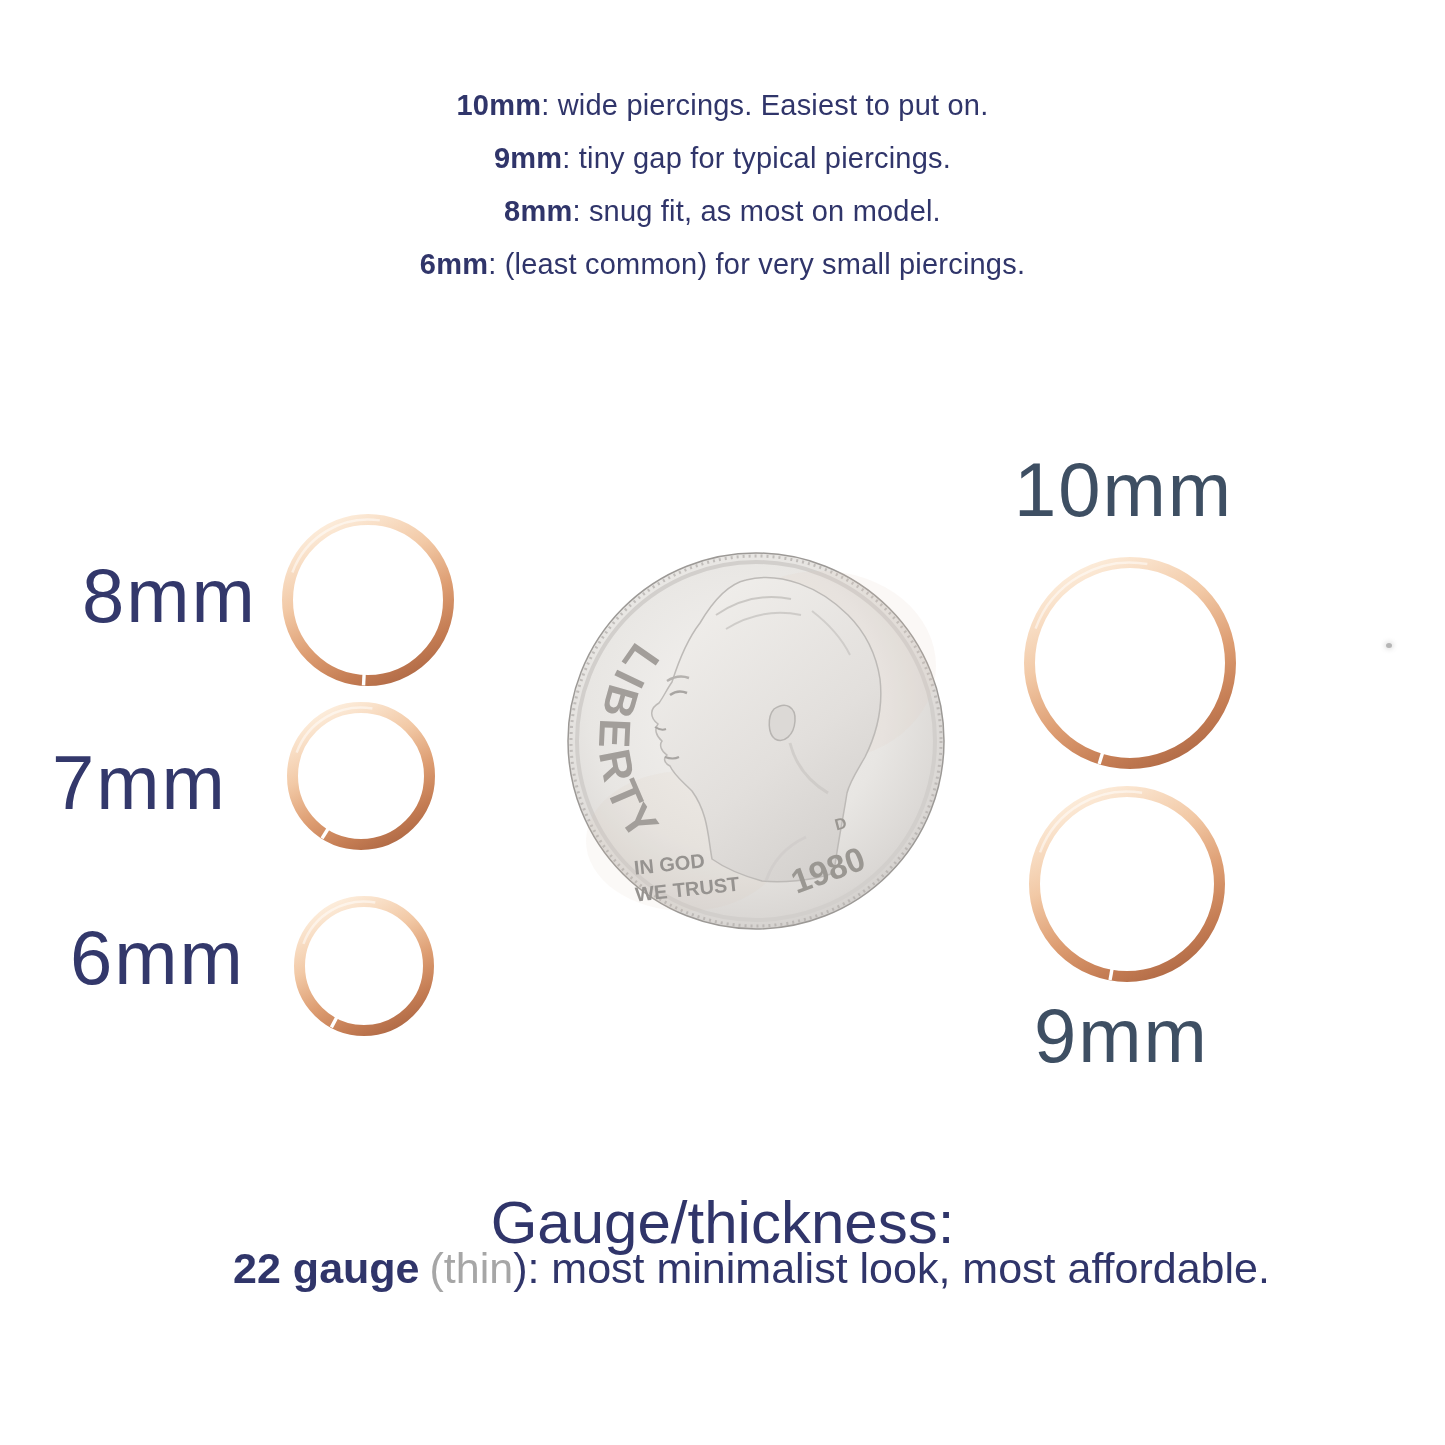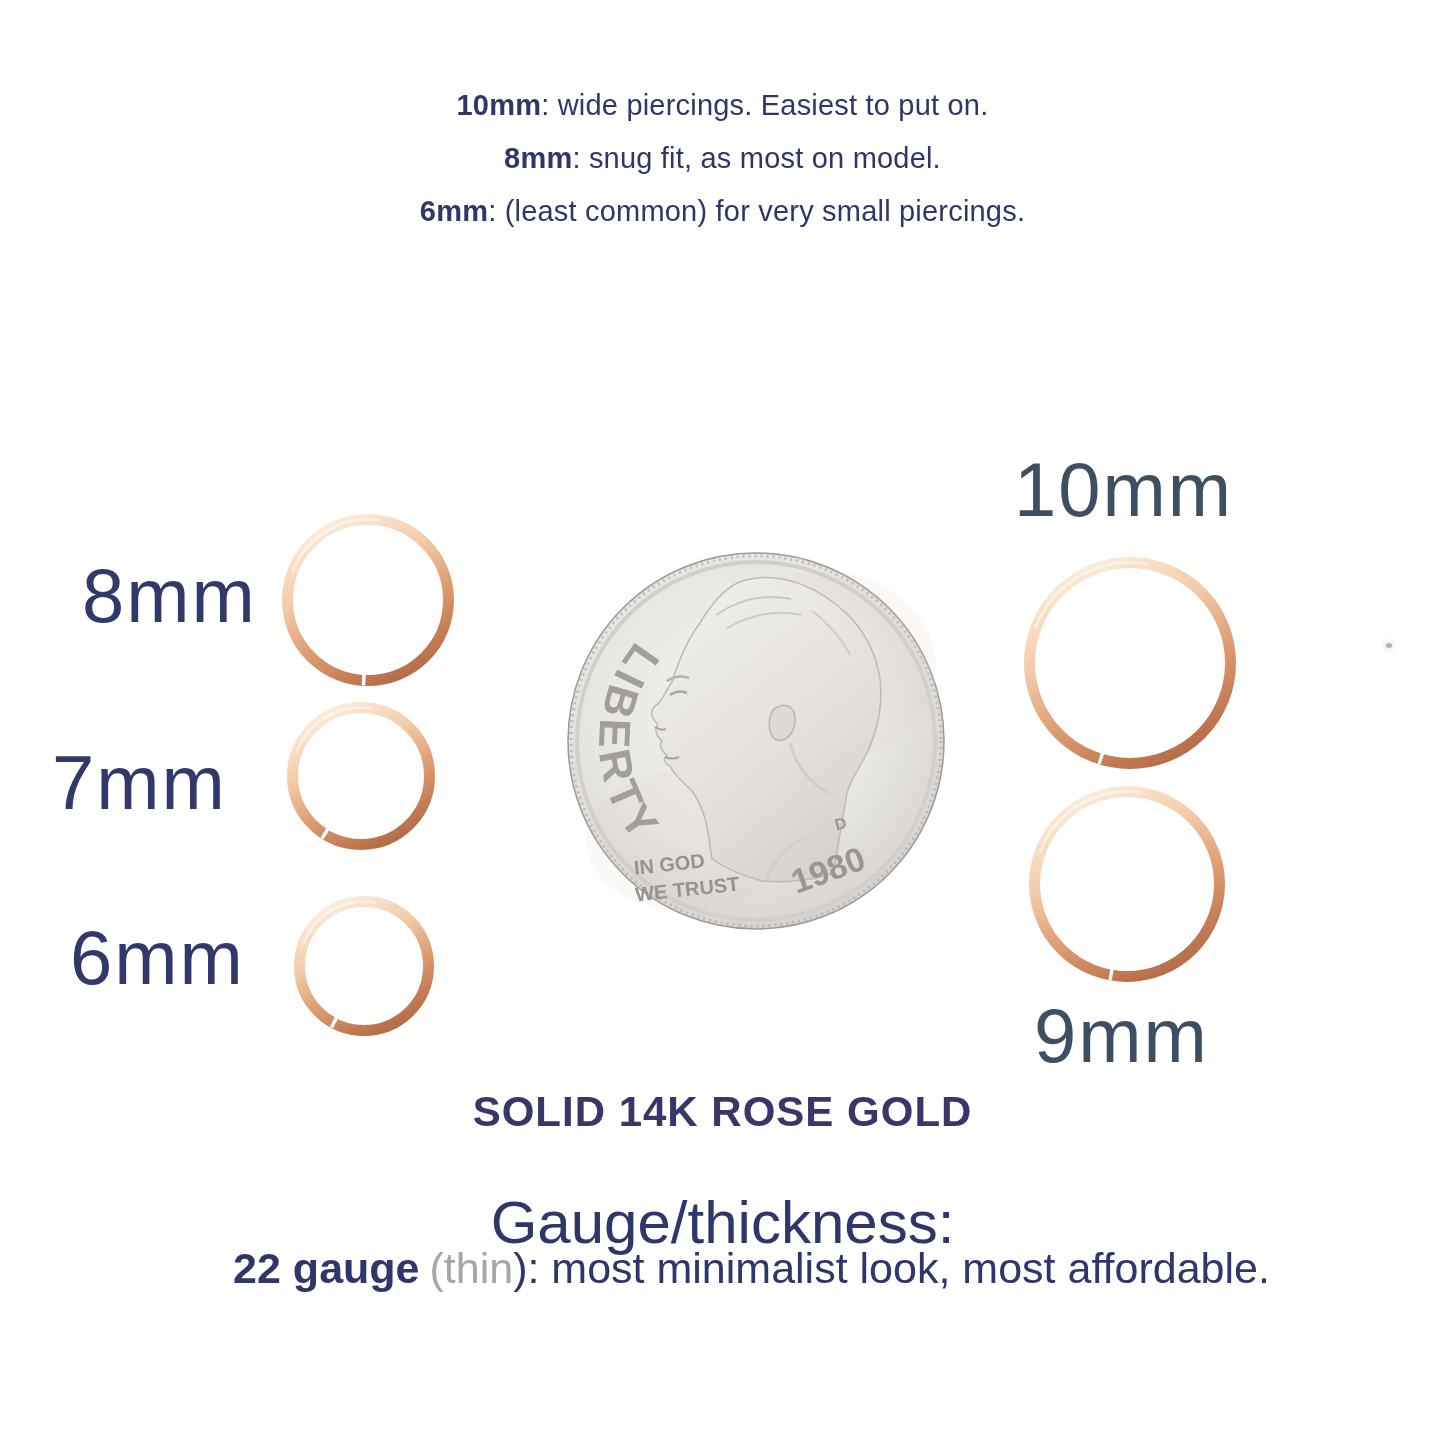--- a/index.html
+++ b/index.html
@@ -53,20 +53,21 @@
     background:#8f8f8f;opacity:.65;box-shadow:0 0 4px 2px rgba(175,175,175,.45);
   }
 </style>
 </head>
 <body>
 
 <div id="canvas">
 
   <div class="info">
     <div><span class="sz">10mm</span><span>: wide piercings. Easiest to put on.</span></div>
+    <div><span class="sz">9mm</span><span>: tiny gap for typical piercings.</span></div>
     <div><span class="sz">8mm</span><span>: snug fit, as most on model.</span></div>
     <div><span class="sz">6mm</span><span>: (least common) for very small piercings.</span></div>
   </div>
 
   <div class="mm-label navy lbl-8">8mm</div>
   <div class="mm-label navy lbl-7">7mm</div>
   <div class="mm-label navy lbl-6">6mm</div>
 
   <div class="mm-label slate lbl-10">10mm</div>
   <div class="mm-label slate lbl-9">9mm</div>
@@ -198,20 +199,19 @@
 
     <text font-size="44" font-weight="700" letter-spacing="5" fill="#a29e9a">
       <textPath href="#libArc">LIBERTY</textPath>
     </text>
     <text x="104" y="320" text-anchor="middle" font-size="20" font-weight="700" fill="#969390" transform="rotate(-6 104 320)">IN GOD</text>
     <text x="122" y="345" text-anchor="middle" font-size="20" font-weight="700" fill="#969390" transform="rotate(-6 122 345)">WE TRUST</text>
     <text x="276" y="278" text-anchor="middle" font-size="16" font-weight="700" fill="#9a9792" transform="rotate(-15 276 278)">D</text>
     <text x="266" y="330" text-anchor="middle" font-size="34" font-weight="700" fill="#9a9792" transform="rotate(-20 266 330)">1980</text>
   </svg>
 
-  <div class="material">SOLID 14K ROSE GOLD</div>
   <div class="gauge-heading">Gauge/thickness:</div>
   <div class="gauge-line">
     <span class="g-bold">22 gauge</span><span class="g-thin">(thin</span><span>): most minimalist look, most affordable.</span>
   </div>
 
   <div class="dust"></div>
 </div>
 
 </body></html>

